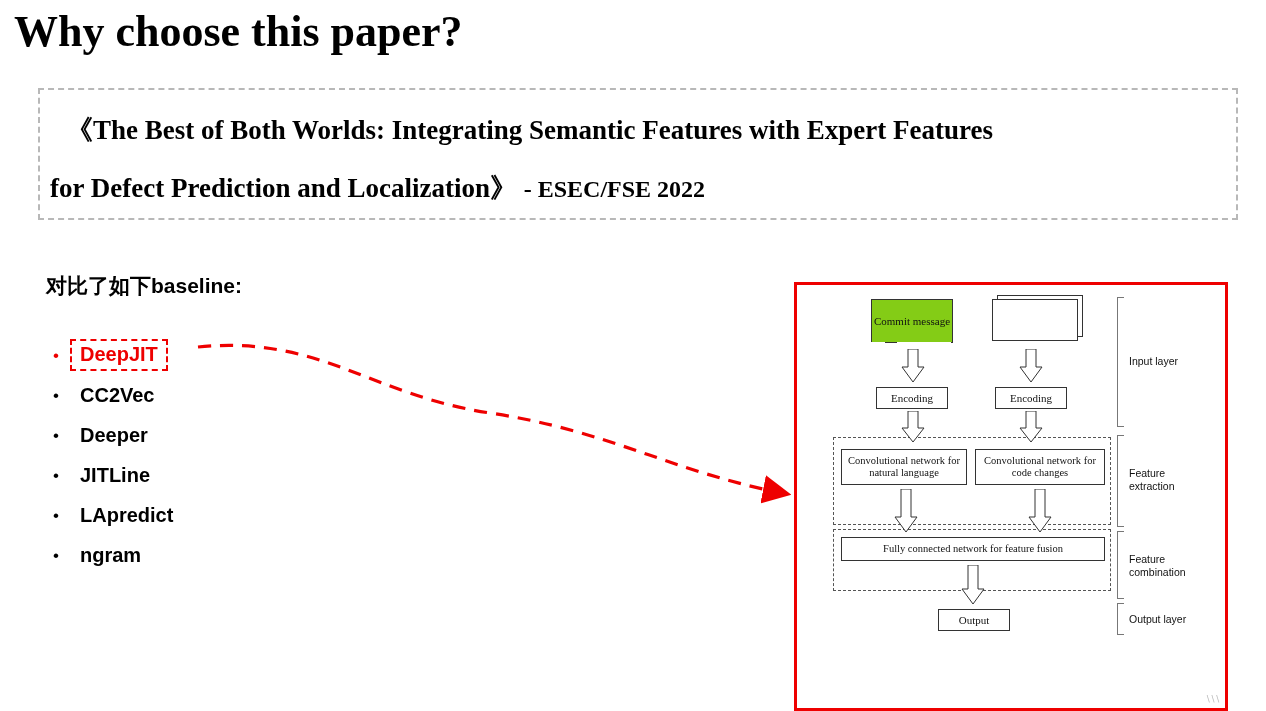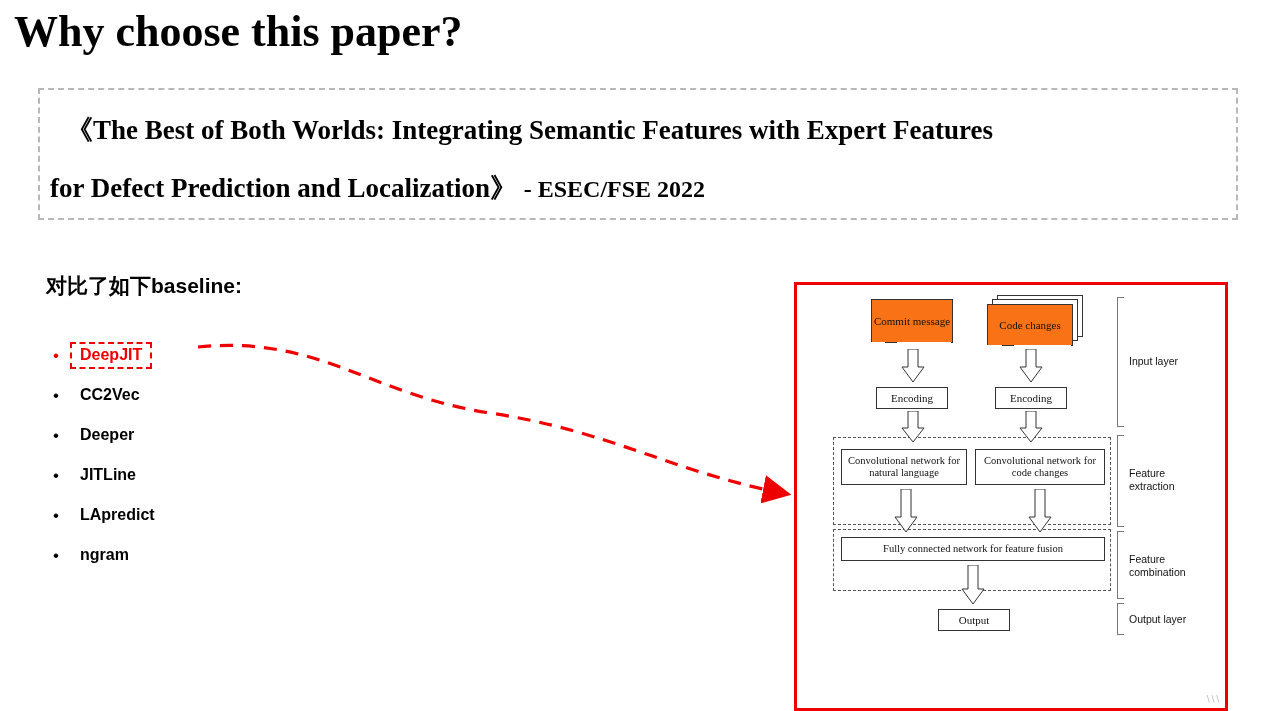--- a/index.html
+++ b/index.html
@@ -90,21 +90,21 @@
     font-size: 17px;
     line-height: 1;
     color: #000000;
     flex: 0 0 16px;
   }
   .bullet-row.highlight .bullet-dot {
     color: #ee0000;
   }
   .bullet-label {
     margin-left: 16px;
-    font-size: 16px;
+    font-size: 20px;
     font-weight: bold;
     color: #000000;
     white-space: nowrap;
   }
   .bullet-row.highlight .bullet-label {
     color: #ee0000;
     border: 2px dashed #ee0000;
     padding: 2px 8px 3px 8px;
     margin-left: 6px;
   }
@@ -148,21 +148,21 @@
     color: #111111;
     text-align: center;
     display: flex;
     align-items: center;
     justify-content: center;
     line-height: 1.15;
   }
   .fig-doc {
     position: absolute;
     border: 1px solid #333333;
-    background: #f97316;
+    background: #84cc16;
     box-sizing: border-box;
     font-family: "Liberation Serif", serif;
     font-size: 11px;
     color: #111111;
     text-align: center;
     display: flex;
     align-items: center;
     justify-content: center;
     line-height: 1.15;
   }
@@ -293,23 +293,20 @@
     <div class="dash-group" style="left:54px; top:10px; width:242px; height:138px; border:none;"></div>
     <div class="dash-group" style="left:36px; top:152px; width:278px; height:88px;"></div>
     <div class="dash-group" style="left:36px; top:244px; width:278px; height:62px;"></div>
 
     <div class="fig-doc" style="left:74px; top:14px; width:82px; height:44px;">
       <span>Commit message</span>
     </div>
 
     <div class="stack-sheet" style="left:200px; top:10px; width:86px; height:42px;"></div>
     <div class="stack-sheet" style="left:195px; top:14px; width:86px; height:42px;"></div>
-    <div class="fig-doc" style="left:190px; top:19px; width:86px; height:42px;">
-      <span>Code changes</span>
-    </div>
 
     <svg class="arrow-down" style="left:104px; top:64px;" width="24" height="34" viewBox="0 0 24 34">
       <path d="M7,0 L17,0 L17,18 L23,18 L12,33 L1,18 L7,18 Z" fill="#ffffff" stroke="#333" stroke-width="1"></path>
     </svg>
     <svg class="arrow-down" style="left:222px; top:64px;" width="24" height="34" viewBox="0 0 24 34">
       <path d="M7,0 L17,0 L17,18 L23,18 L12,33 L1,18 L7,18 Z" fill="#ffffff" stroke="#333" stroke-width="1"></path>
     </svg>
 
     <div class="fig-node" style="left:79px; top:102px; width:72px; height:22px;">
       <span>Encoding</span>

